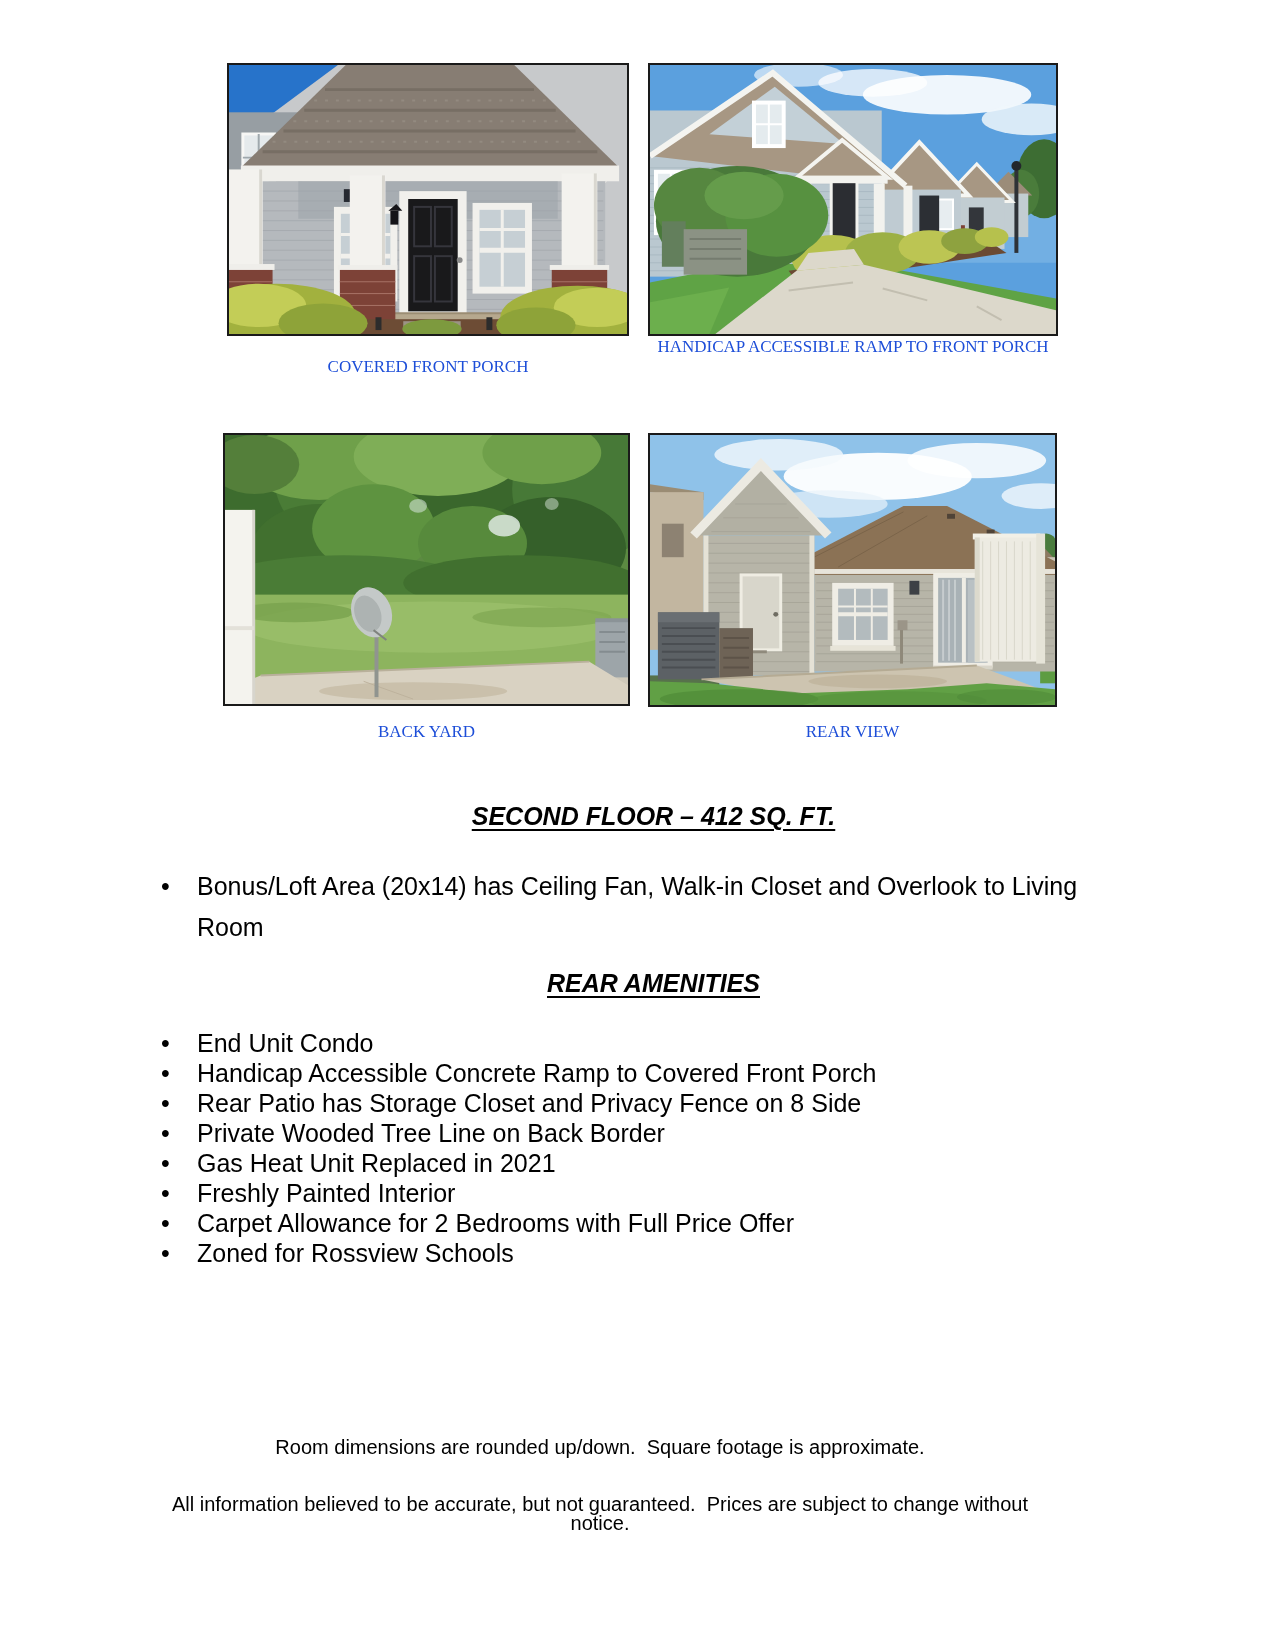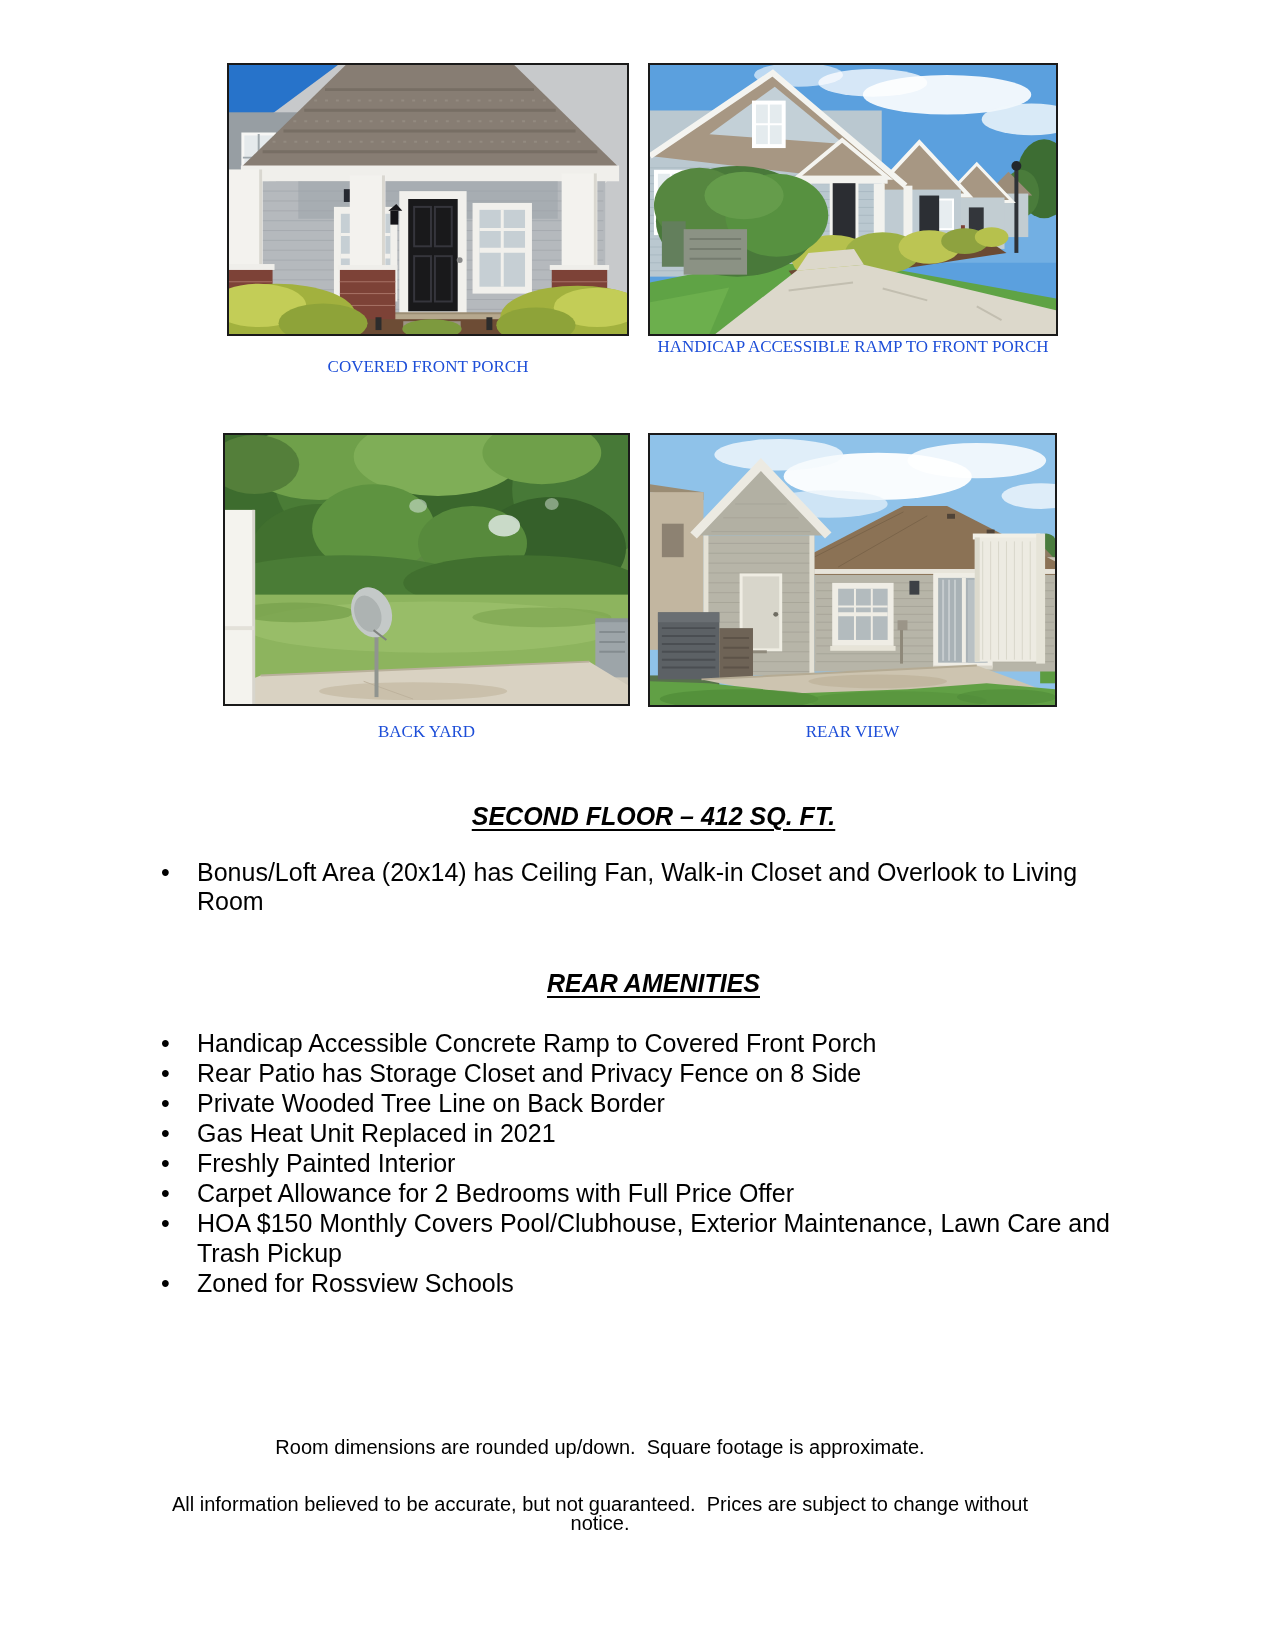--- a/index.html
+++ b/index.html
@@ -23,21 +23,21 @@
   }
   .sec-heading span { text-decoration:underline; text-decoration-thickness:2px; text-underline-offset:4px; }
   ul.blist {
     position:absolute; left:197px; width:915px;
     list-style:none; margin:0; padding:0; font-size:25px;
   }
   ul.blist li { position:relative; }
   ul.blist li::before {
     content:"\2022"; position:absolute; left:-36px; top:0; font-size:25px;
   }
-  ul.list-a { top:858px; }  ul.list-a li { line-height:29px; }
+  ul.list-a { top:858px; }  ul.list-a li { line-height:41px;margin-top:8px; }
   ul.list-b { top:1028px; } ul.list-b li { line-height:30px; }
   .footer {
     position:absolute; left:150px; top:1400px; width:900px;
     text-align:center; font-size:20px; line-height:19px; white-space:pre-wrap;
   }
 </style>
 </head>
 <body>
 
 <div class="page">
@@ -295,27 +295,27 @@
     <span>SECOND FLOOR – 412 SQ. FT.</span>
   </div>
   <ul class="blist list-a">
     <li>Bonus/Loft Area (20x14) has Ceiling Fan, Walk-in Closet and Overlook to Living Room</li>
   </ul>
 
   <div class="sec-heading" style="top:969px;">
     <span>REAR AMENITIES</span>
   </div>
   <ul class="blist list-b">
+    <li>End Unit Condo</li>
     <li>Handicap Accessible Concrete Ramp to Covered Front Porch</li>
     <li>Rear Patio has Storage Closet and Privacy Fence on 8 Side</li>
     <li>Private Wooded Tree Line on Back Border</li>
     <li>Gas Heat Unit Replaced in 2021</li>
     <li>Freshly Painted Interior</li>
     <li>Carpet Allowance for 2 Bedrooms with Full Price Offer</li>
-    <li>HOA $150 Monthly Covers Pool/Clubhouse, Exterior Maintenance, Lawn Care and Trash Pickup</li>
     <li>Zoned for Rossview Schools</li>
   </ul>
 
   <div class="footer">
     <div>Room dimensions are rounded up/down.  Square footage is approximate.</div>
     <div>All information believed to be accurate, but not guaranteed.  Prices are subject to change without notice.</div>
   </div>
 
 </div>
 

